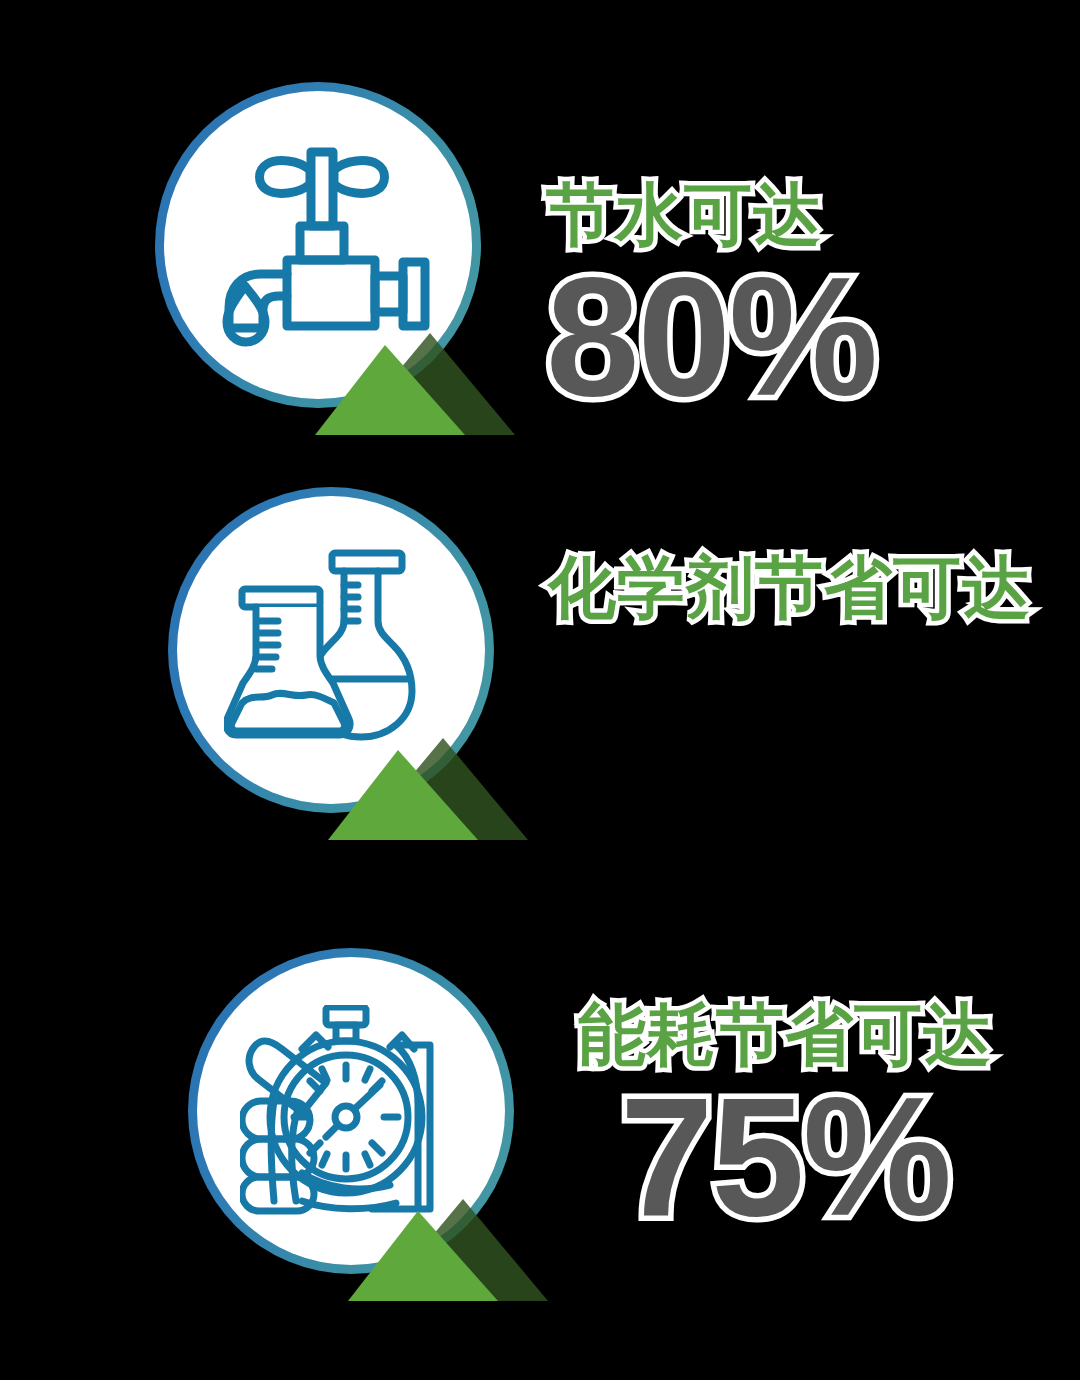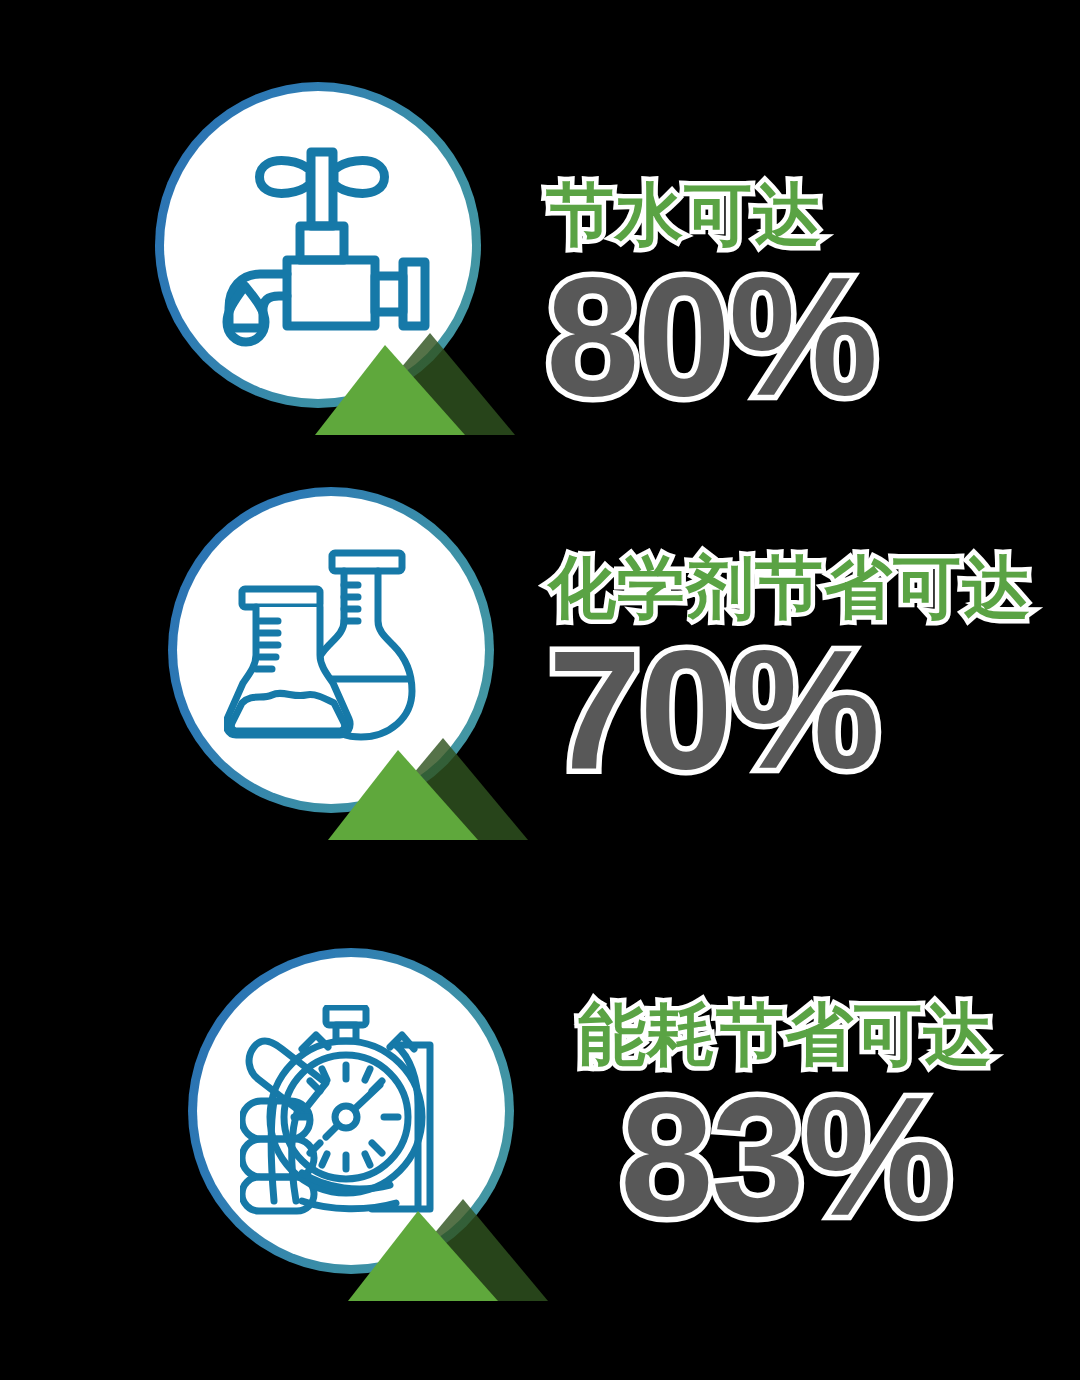--- a/index.html
+++ b/index.html
@@ -190,21 +190,20 @@
       </div>
 
       <svg class="mountains" viewBox="0 0 200 110">
         <polygon points="115,6 200,108 30,108" fill="#2f5320" opacity="0.82"></polygon>
         <polygon points="70,18 150,108 0,108" fill="#5fa83c"></polygon>
       </svg>
     </div>
 
     <div class="stat-text">
       <div class="stat-label">化学剂节省可达</div>
-      <div class="stat-value">70%</div>
     </div>
   </div>
 
   <div class="stat-row row-3">
 
     <div class="badge">
       <div class="badge-ring"></div>
       <div class="badge-disc"></div>
       <div class="badge-icon">
         <svg width="222" height="212" viewBox="0 0 222 212" fill="none" stroke="#1679a8" stroke-width="7" stroke-linejoin="round" stroke-linecap="round">
@@ -256,17 +255,17 @@
       </div>
 
       <svg class="mountains" viewBox="0 0 200 110">
         <polygon points="115,6 200,108 30,108" fill="#2f5320" opacity="0.82"></polygon>
         <polygon points="70,18 150,108 0,108" fill="#5fa83c"></polygon>
       </svg>
     </div>
 
     <div class="stat-text">
       <div class="stat-label">能耗节省可达</div>
-      <div class="stat-value">83%</div>
+      <div class="stat-value">75%</div>
     </div>
   </div>
 
 </div>
 
 </body></html>

